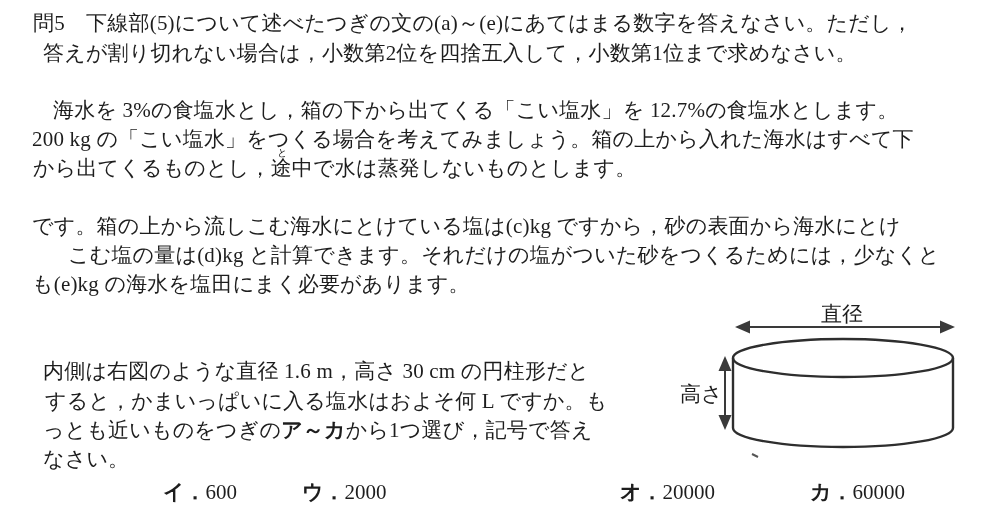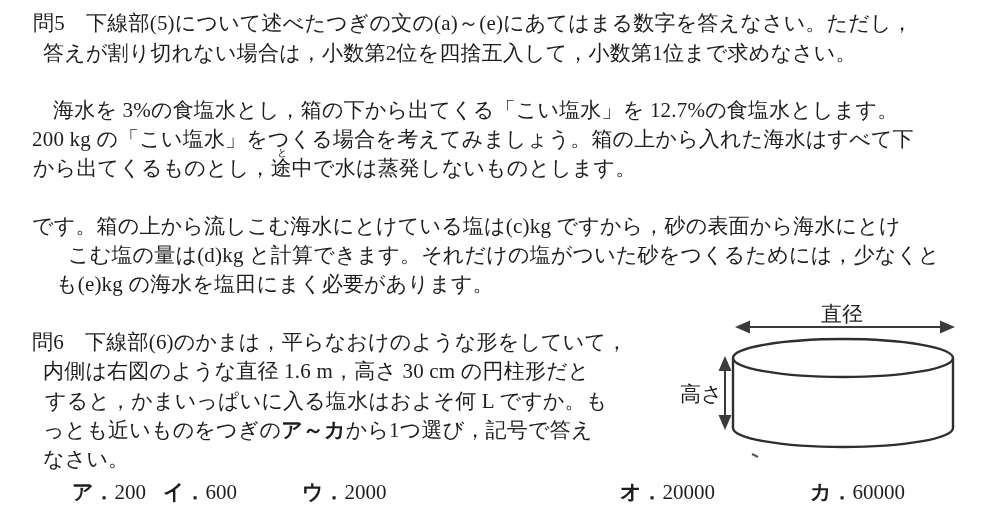--- a/index.html
+++ b/index.html
@@ -20,21 +20,21 @@
   }
   
   .l1 {left:33px; top:11px;}
   .l2 {left:43px; top:41px;}
   .l3 {left:53px; top:98px;}
   .l4 {left:32px; top:127px;}
   .l5 {left:33px; top:156px;}
   .l6 {left:48px; top:185px;}
   .l7 {left:32px; top:214px;}
   .l8 {left:20px; top:243px;margin-left:48px;}
-  .l9 {left:32px; top:272px;margin-left:24px;}
+  .l9 {left:32px; top:272px;}
   .l10{left:32px; top:330px;}
   .l11{left:43px; top:359px;}
   .l12{left:45px; top:389px;}
   .l13{left:43px; top:418px;}
   .l14{left:43px; top:447px;}
   .choice{position:absolute; top:478px; white-space:pre;}
   .c0{left:72px;} .c1{left:163px;} .c2{left:302px;}
   .c3{left:482px;} .c4{left:620px;} .c5{left:810px;}
   .choice b{font-weight:bold;}
   b.kana{font-weight:bold;}
@@ -58,27 +58,25 @@
   <div class="line l2">答えが割り切れない場合は，小数第2位を四捨五入して，小数第1位まで求めなさい。</div>
 
   <div class="line l3">海水を 3%の食塩水とし，箱の下から出てくる「こい塩水」を 12.7%の食塩水とします。</div>
   <div class="line l4">200 kg の「こい塩水」をつくる場合を考えてみましょう。箱の上から入れた海水はすべて下</div>
   <div class="line l5"><span>から出てくるものとし，</span><span class="furi"><span>途</span><span class="rt">と</span></span><span>中で水は蒸発しないものとします。</span></div>
 
   <div class="line l7">です。箱の上から流しこむ海水にとけている塩は(c)kg ですから，砂の表面から海水にとけ</div>
   <div class="line l8">こむ塩の量は(d)kg と計算できます。それだけの塩がついた砂をつくるためには，少なくと</div>
   <div class="line l9">も(e)kg の海水を塩田にまく必要があります。</div>
 
-  <div class="line l10">問6　下線部(6)のかまは，平らなおけのような形をしていて，</div>
   <div class="line l11">内側は右図のような直径 1.6 m，高さ 30 cm の円柱形だと</div>
   <div class="line l12">すると，かまいっぱいに入る塩水はおよそ何 L ですか。も</div>
   <div class="line l13"><span>っとも近いものをつぎの</span><b class="kana">ア～カ</b><span>から1つ選び，記号で答え</span></div>
   <div class="line l14">なさい。</div>
 
-  <span class="choice c0"><b>ア．</b><span>200</span></span>
   <span class="choice c1"><b>イ．</b><span>600</span></span>
   <span class="choice c2"><b>ウ．</b><span>2000</span></span>
   <span class="choice c4"><b>オ．</b><span>20000</span></span>
   <span class="choice c5"><b>カ．</b><span>60000</span></span>
 
   <svg class="fig" width="328" height="172" viewBox="0 0 328 172" aria-hidden="true">
 
     <text x="166" y="23" text-anchor="middle">直径</text>
 
     <g stroke="#3a3a3a" fill="#3a3a3a">

